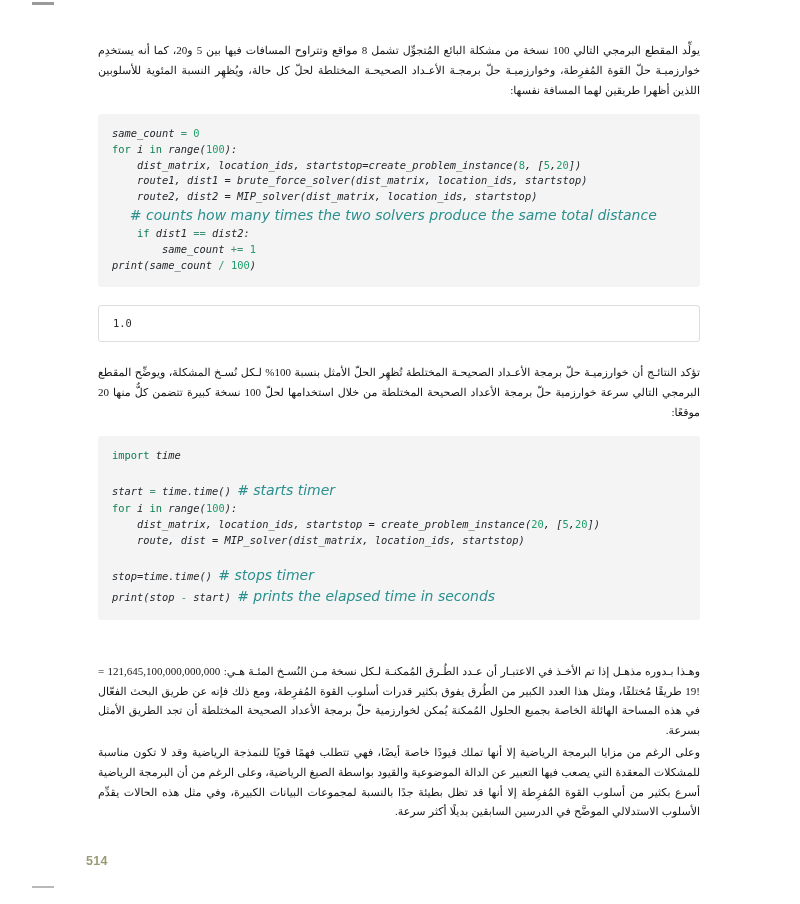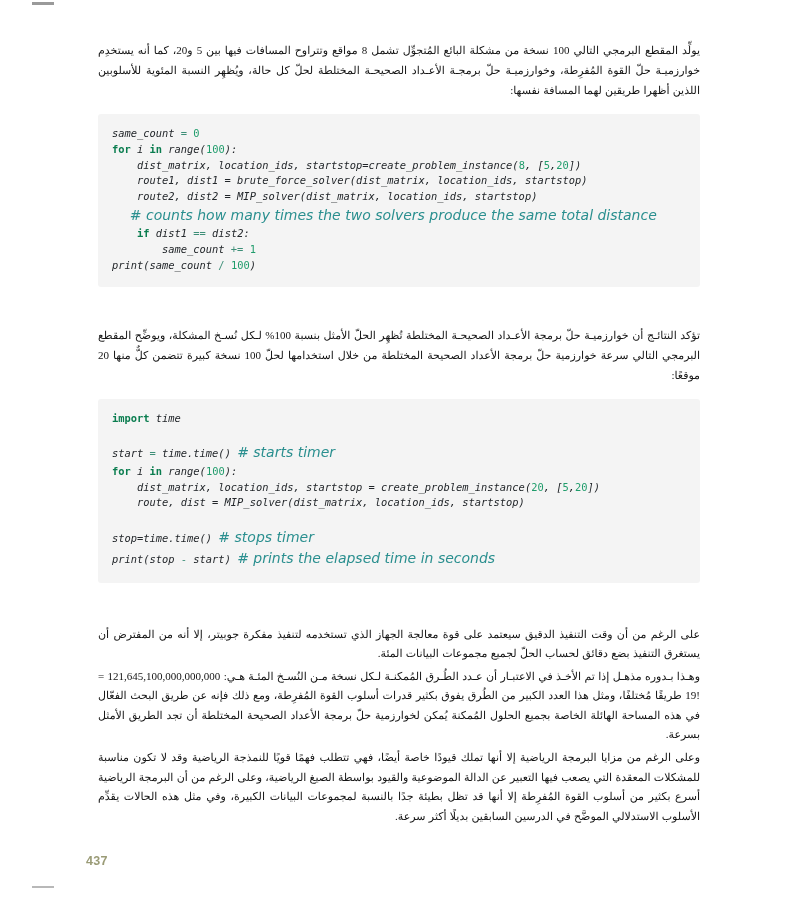--- a/index.html
+++ b/index.html
@@ -81,21 +81,21 @@
     margin: 0;
     font-family: "DejaVu Sans Mono", "Liberation Mono", monospace;
     font-size: 10.4px;
     line-height: 1.52;
     color: #22262a;
     white-space: pre;
     overflow: hidden;
   }
   .code-line { white-space: pre; min-height: 1.52em; }
 
-  .tok-kw   { color: #0a7d4f; font-weight: bold; }
+  .tok-kw   { color: #0a7d4f; font-weight: normal; }
   .tok-num  { color: #1f9c6b; }
   .tok-com  { color: #2a8f8f; font-style: italic; font-family: "DejaVu Sans", sans-serif; font-size: 14px;}
   .tok-op   { color: #3d8f78; }
   .tok-plain{ color: #22262a; font-style: italic; }
 
   
   .out-block {
     direction: ltr;
     text-align: left;
     background: #ffffff;
@@ -132,33 +132,33 @@
   <div class="bottom-mark"></div>
 
   <div class="content">
 
     <p class="para para-intro">يولِّد المقطع البرمجي التالي 100 نسخة من مشكلة البائع المُتجوِّل تشمل 8 مواقع وتتراوح المسافات فيها بين 5 و20، كما أنه يستخدِم خوارزميـة حلّ القوة المُفرِطة، وخوارزميـة حلّ برمجـة الأعـداد الصحيحـة المختلطة لحلّ كل حالة، ويُظهِر النسبة المئوية للأسلوبين اللذين أظهرا طريقين لهما المسافة نفسها:</p>
 
     <div class="code-block"><div class="code-line"><span class="tok-plain">same_count </span><span class="tok-op">=</span><span class="tok-num"> 0</span></div><div class="code-line"><span class="tok-kw">for</span><span class="tok-plain"> i </span><span class="tok-kw">in</span><span class="tok-plain"> range(</span><span class="tok-num">100</span><span class="tok-plain">):</span></div><div class="code-line"><span class="tok-plain">    dist_matrix, location_ids, startstop=create_problem_instance(</span><span class="tok-num">8</span><span class="tok-plain">, [</span><span class="tok-num">5</span><span class="tok-plain">,</span><span class="tok-num">20</span><span class="tok-plain">])</span></div><div class="code-line"><span class="tok-plain">    route1, dist1 = brute_force_solver(dist_matrix, location_ids, startstop)</span></div><div class="code-line"><span class="tok-plain">    route2, dist2 = MIP_solver(dist_matrix, location_ids, startstop)</span></div><div class="code-line"><span class="tok-com">    # counts how many times the two solvers produce the same total distance</span></div><div class="code-line"><span class="tok-plain">    </span><span class="tok-kw">if</span><span class="tok-plain"> dist1 </span><span class="tok-op">==</span><span class="tok-plain"> dist2:</span></div><div class="code-line"><span class="tok-plain">        same_count </span><span class="tok-op">+=</span><span class="tok-num"> 1</span></div><div class="code-line"><span class="tok-plain">print(same_count </span><span class="tok-op">/</span><span class="tok-num"> 100</span><span class="tok-plain">)</span></div></div>
 
     <div class="gap-md"></div>
 
+    <div class="out-block">1.0</div>
 
     <p class="para para-mid">تؤكد النتائـج أن خوارزميـة حلّ برمجة الأعـداد الصحيحـة المختلطة تُظهِر الحلّ الأمثل بنسبة 100% لـكل نُسـخ المشكلة، ويوضِّح المقطع البرمجي التالي سرعة خوارزمية حلّ برمجة الأعداد الصحيحة المختلطة من خلال استخدامها لحلّ 100 نسخة كبيرة تتضمن كلٌّ منها 20 موقعًا:</p>
 
     <div class="code-block"><div class="code-line"><span class="tok-kw">import</span><span class="tok-plain"> time</span></div><div class="code-line"><span class="tok-plain"> </span></div><div class="code-line"><span class="tok-plain">start </span><span class="tok-op">=</span><span class="tok-plain"> time.time() </span><span class="tok-com"># starts timer</span></div><div class="code-line"><span class="tok-kw">for</span><span class="tok-plain"> i </span><span class="tok-kw">in</span><span class="tok-plain"> range(</span><span class="tok-num">100</span><span class="tok-plain">):</span></div><div class="code-line"><span class="tok-plain">    dist_matrix, location_ids, startstop = create_problem_instance(</span><span class="tok-num">20</span><span class="tok-plain">, [</span><span class="tok-num">5</span><span class="tok-plain">,</span><span class="tok-num">20</span><span class="tok-plain">])</span></div><div class="code-line"><span class="tok-plain">    route, dist = MIP_solver(dist_matrix, location_ids, startstop)</span></div><div class="code-line"><span class="tok-plain"> </span></div><div class="code-line"><span class="tok-plain">stop=time.time() </span><span class="tok-com"># stops timer</span></div><div class="code-line"><span class="tok-plain">print(stop </span><span class="tok-op">-</span><span class="tok-plain"> start) </span><span class="tok-com"># prints the elapsed time in seconds</span></div></div>
 
     <div class="gap-md"></div>
 
 
     <div class="gap-lg"></div>
 
-    <p class="para para-block tight">على الرغم من أن وقت التنفيذ الدقيق سيعتمد على قوة معالجة الجهاز الذي تستخدمه لتنفيذ مفكرة جوبيتر، إلا أنه من المفترض أن يستغرق التنفيذ بضع دقائق لحساب الحلّ لجميع مجموعات البيانات المئة.</p>
 
     <p class="para para-block tight">وهـذا بـدوره مذهـل إذا تم الأخـذ في الاعتبـار أن عـدد الطُـرق المُمكنـة لـكل نسخة مـن النُسـخ المئـة هـي: 121,645,100,000,000,000 = !19 طريقًا مُختلفًا، ومثل هذا العدد الكبير من الطُرق يفوق بكثير قدرات أسلوب القوة المُفرِطة، ومع ذلك فإنه عن طريق البحث الفعّال في هذه المساحة الهائلة الخاصة بجميع الحلول المُمكنة يُمكن لخوارزمية حلّ برمجة الأعداد الصحيحة المختلطة أن تجد الطريق الأمثل بسرعة.</p>
 
     <p class="para para-block tight">وعلى الرغم من مزايا البرمجة الرياضية إلا أنها تملك قيودًا خاصة أيضًا، فهي تتطلب فهمًا قويًا للنمذجة الرياضية وقد لا تكون مناسبة للمشكلات المعقدة التي يصعب فيها التعبير عن الدالة الموضوعية والقيود بواسطة الصيغ الرياضية، وعلى الرغم من أن البرمجة الرياضية أسرع بكثير من أسلوب القوة المُفرِطة إلا أنها قد تظل بطيئة جدًا بالنسبة لمجموعات البيانات الكبيرة، وفي مثل هذه الحالات يقدِّم الأسلوب الاستدلالي الموضَّح في الدرسين السابقين بديلًا أكثر سرعة.</p>
 
   </div>
 
-  <div class="page-number">437</div>
+  <div class="page-number">514</div>
 
 </div>
 
 </body></html>

